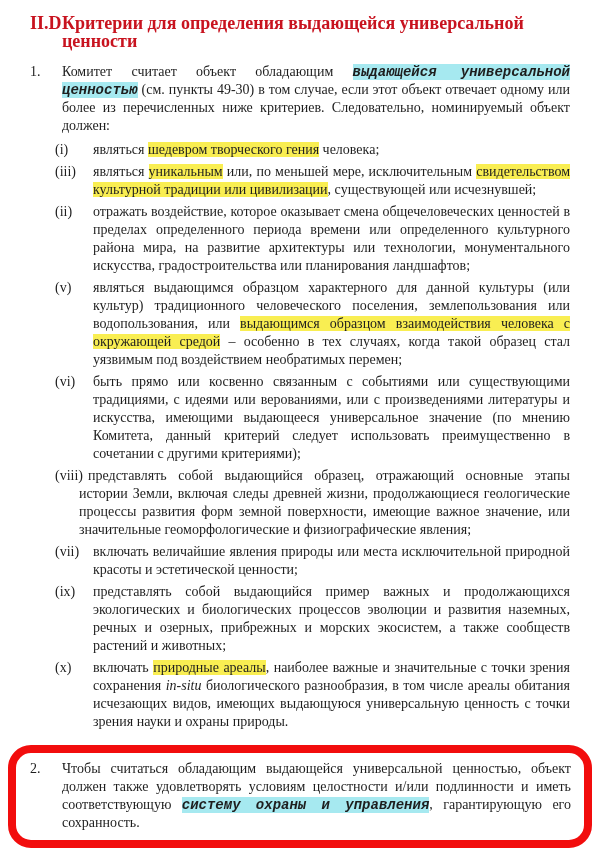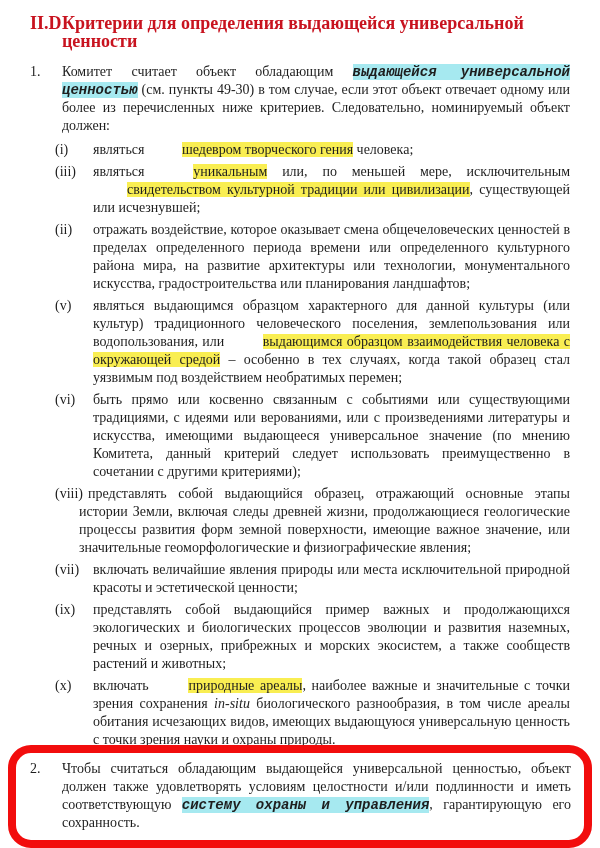--- a/index.html
+++ b/index.html
@@ -58,21 +58,21 @@
     margin-bottom: 4px;
   }
   .crit .num { min-width: 38px; }
   .crit.narrow {
     padding-left: 24px;
     text-indent: -24px;
   }
   .crit.narrow .num { min-width: 0; margin-right: 5px; }
   
   .seg-n {}
-  .seg-y { background: var(--highlight-yellow, #f9ee52); margin-left: 34px; }
+  .seg-y { background: var(--highlight-yellow, #f9ee52); }
   .seg-c {
     background: var(--highlight-cyan, #a6e9f0);
     font-weight: bold;
     font-style: italic;
     font-family: Liberation Mono, monospace;
   }
   .seg-i { font-style: italic; }
   
   .redbox {
     position: absolute;

